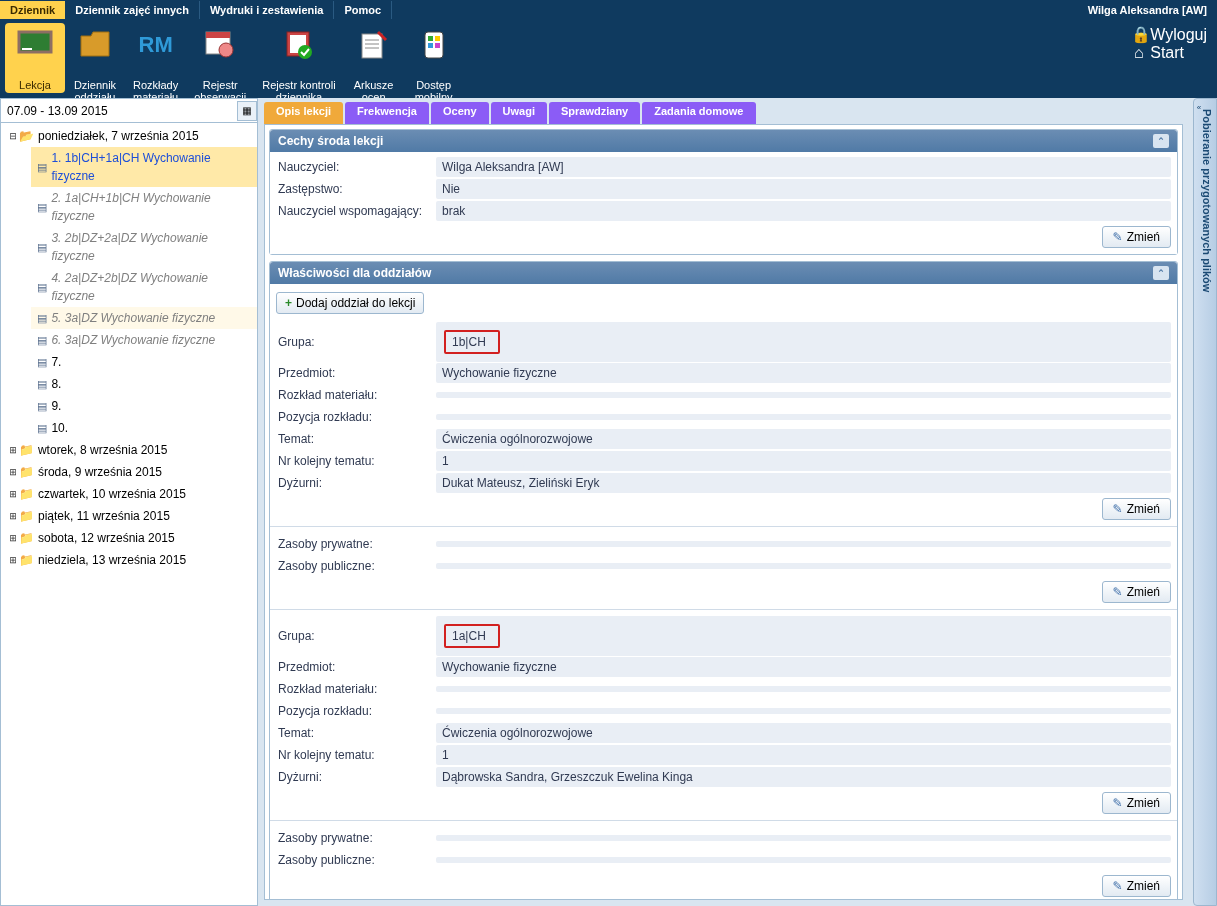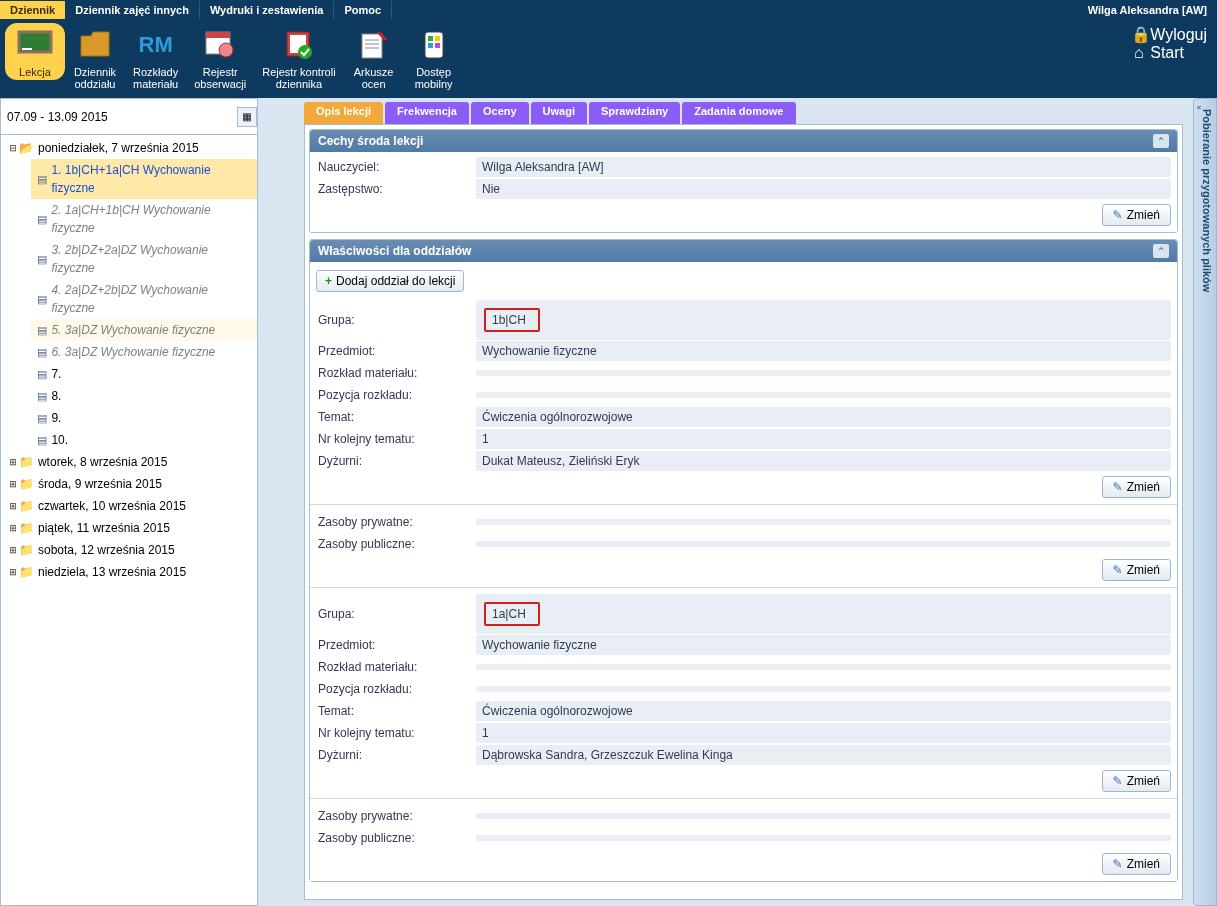--- a/index.html
+++ b/index.html
@@ -53,26 +53,26 @@
   padding: 4px 8px 2px 8px;
   color: #fff;
   font-size: 11px;
   cursor: pointer;
   text-align: center;
   min-width: 60px;
 }
 .ribbon-btn.active {
   background: #ffd24d;
   color: #3a2a00;
-  border-radius: 12px;
+  border-radius: 4px;
 }
 .ribbon-icon {
   width: 36px;
   height: 36px;
-  margin-bottom: 3px;
+  margin-bottom: 16px;
   display: flex;
   align-items: center;
   justify-content: center;
   font-size: 24px;
 }
 .ribbon-right {
   position: absolute;
   right: 10px;
   top: 6px;
   color: #fff;
@@ -98,21 +98,21 @@
 .left-panel {
   position: absolute;
   left: 0;
   top: 0;
   width: 258px;
   bottom: 0;
   background: #fff;
   border: 1px solid #a4bed4;
 }
 .date-row {
-  height: 36px;
+  height: 24px;
   display: flex;
   align-items: center;
   border-bottom: 1px solid #a4bed4;
   background: #fff;
 }
 .date-input {
   flex: 1;
   padding: 2px 6px;
   font-size: 12px;
   border: none;
@@ -170,21 +170,20 @@
 .tree-node.highlighted {
   background: #fff9e8;
 }
 .right-panel {
   position: absolute;
   left: 258px;
   right: 28px;
   top: 0;
   bottom: 0;
   padding: 4px 6px;
-  margin-left: 40px;
 }
 .sub-tabs {
   display: flex;
   height: 22px;
 }
 .sub-tab {
   padding: 3px 12px;
   font-size: 11px;
   font-weight: bold;
   color: #fff;
@@ -549,20 +548,24 @@
         </div>
         <div class="section-body">
           <div class="field-row">
             <div class="field-label">Nauczyciel:</div>
             <div class="field-value">Wilga Aleksandra [AW]</div>
           </div>
           <div class="field-row">
             <div class="field-label">Zastępstwo:</div>
             <div class="field-value">Nie</div>
           </div>
+          <div class="field-row">
+            <div class="field-label">Nauczyciel wspomagający:</div>
+            <div class="field-value">brak</div>
+          </div>
           <div class="btn-row">
             <button class="btn">
                 <span class="pencil">✎</span>
                 <span>Zmień</span>
               </button>
           </div>
         </div>
       </div>
 
       <div class="section">

